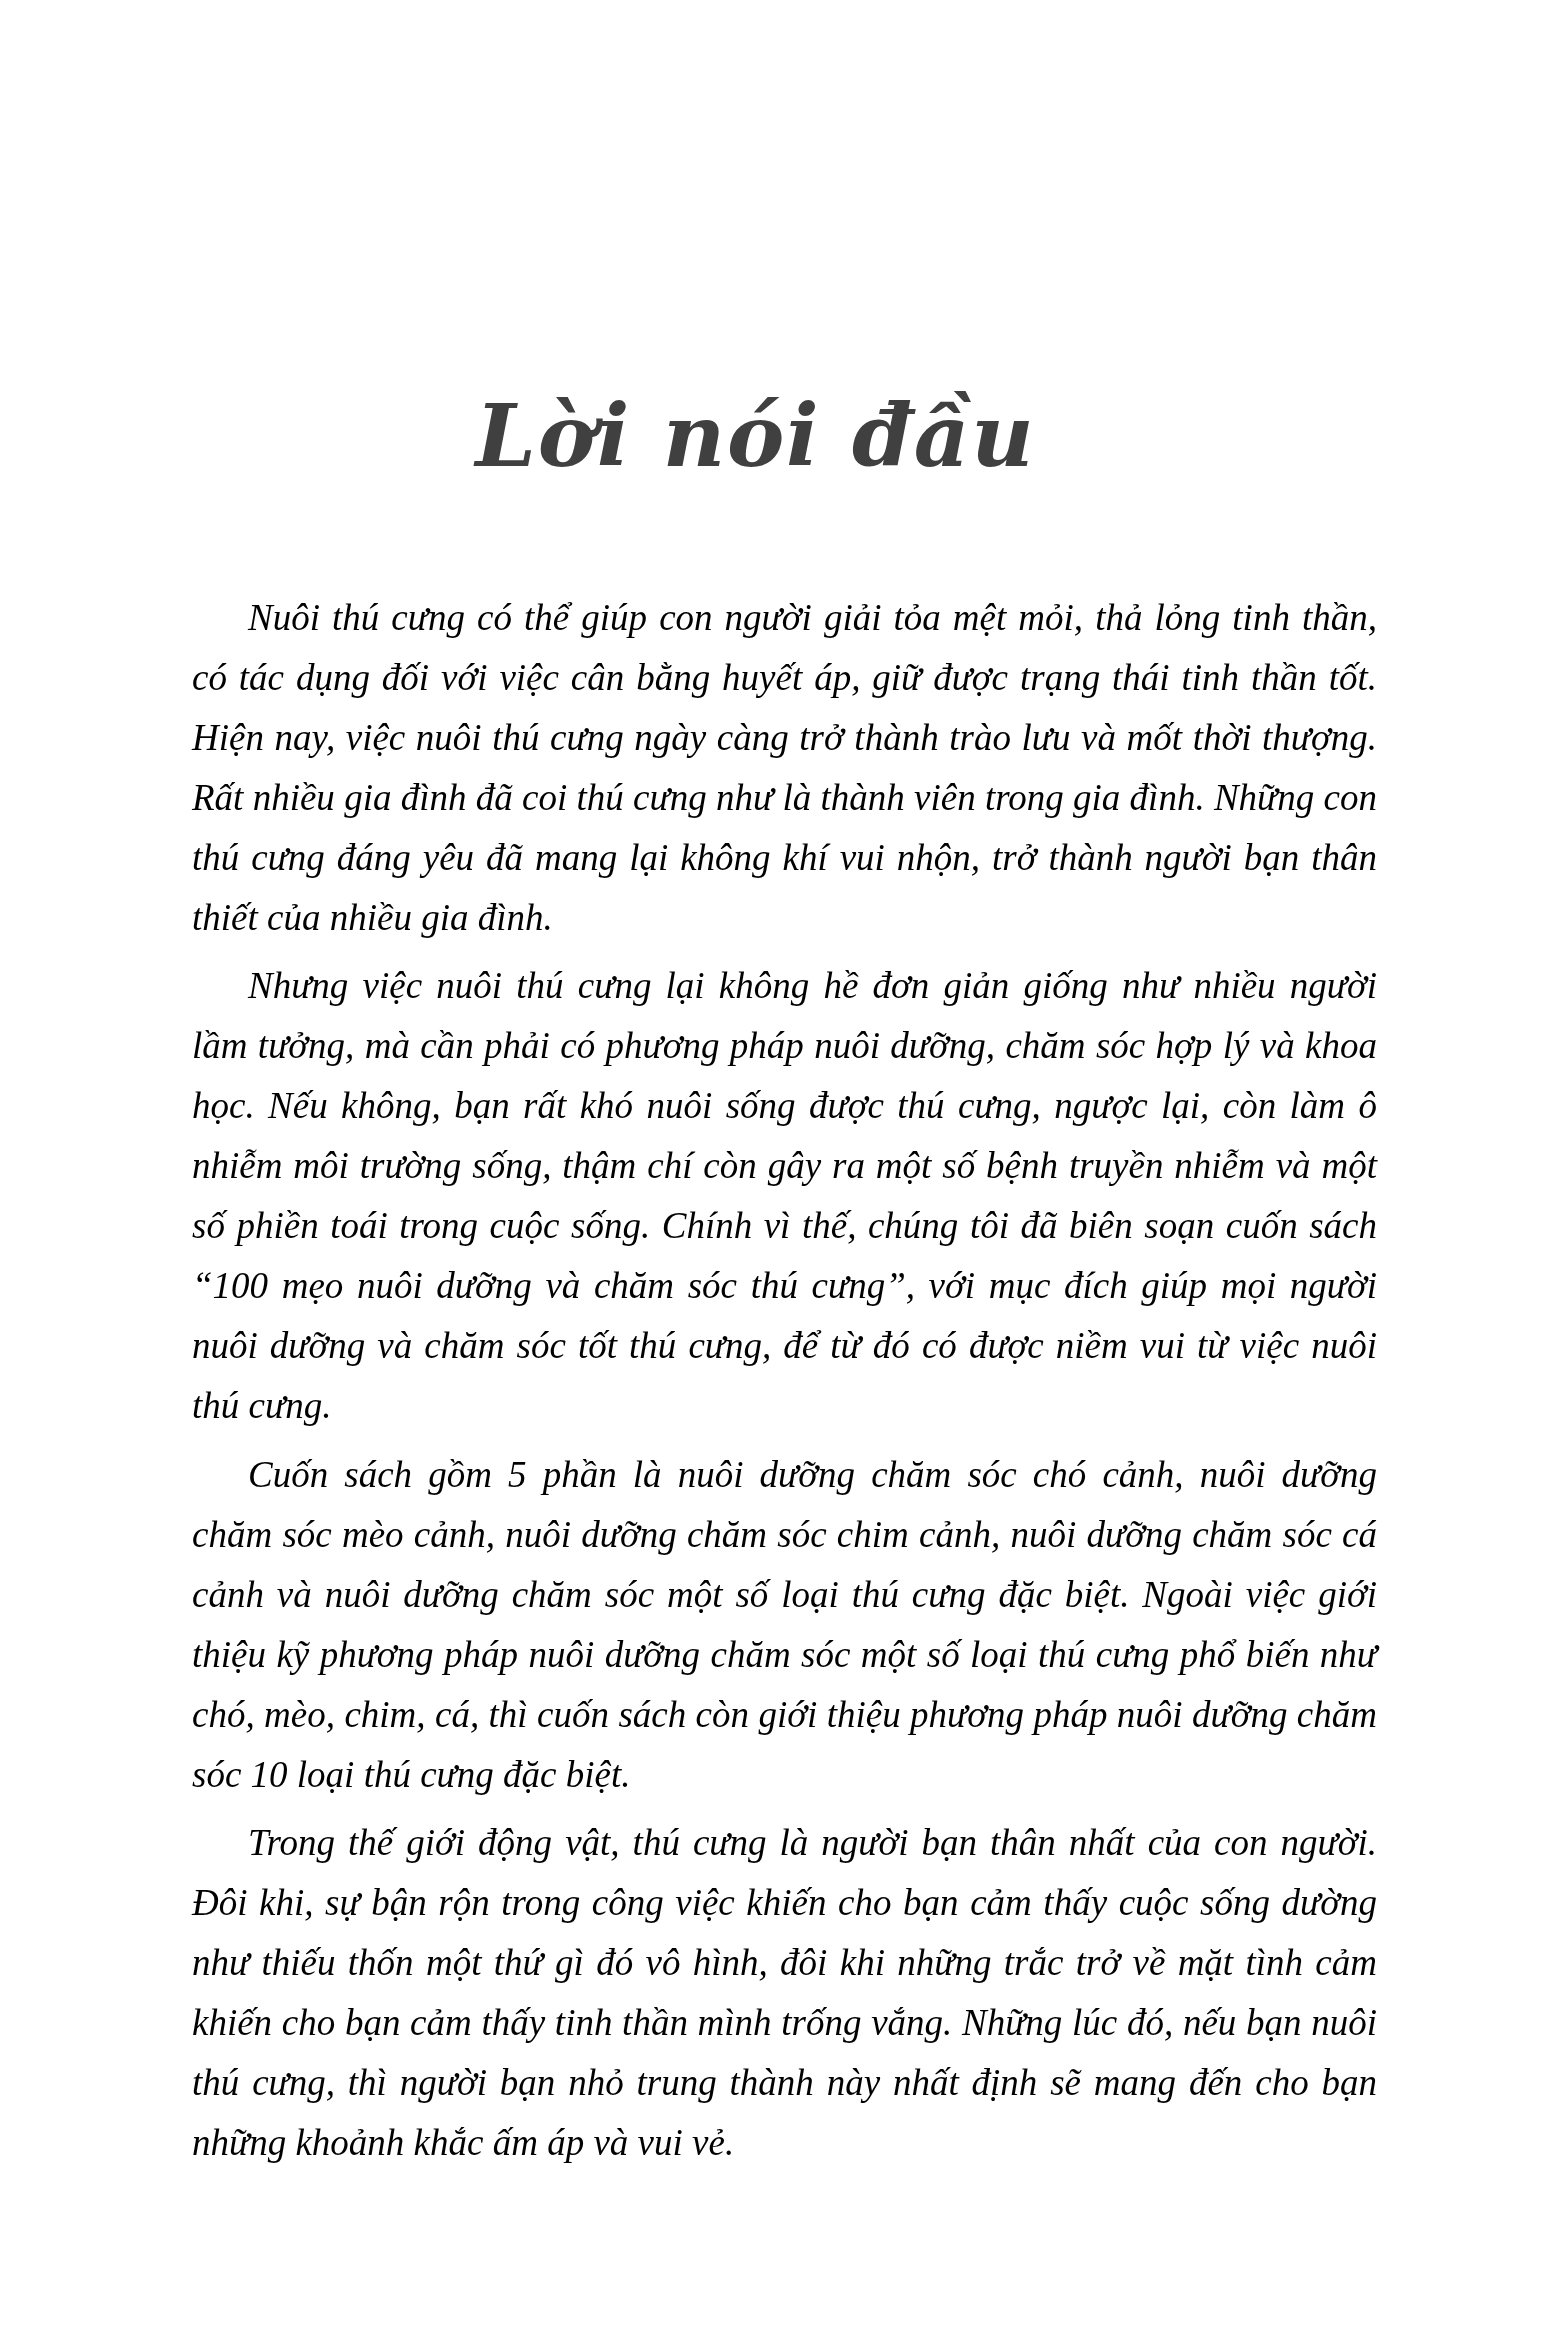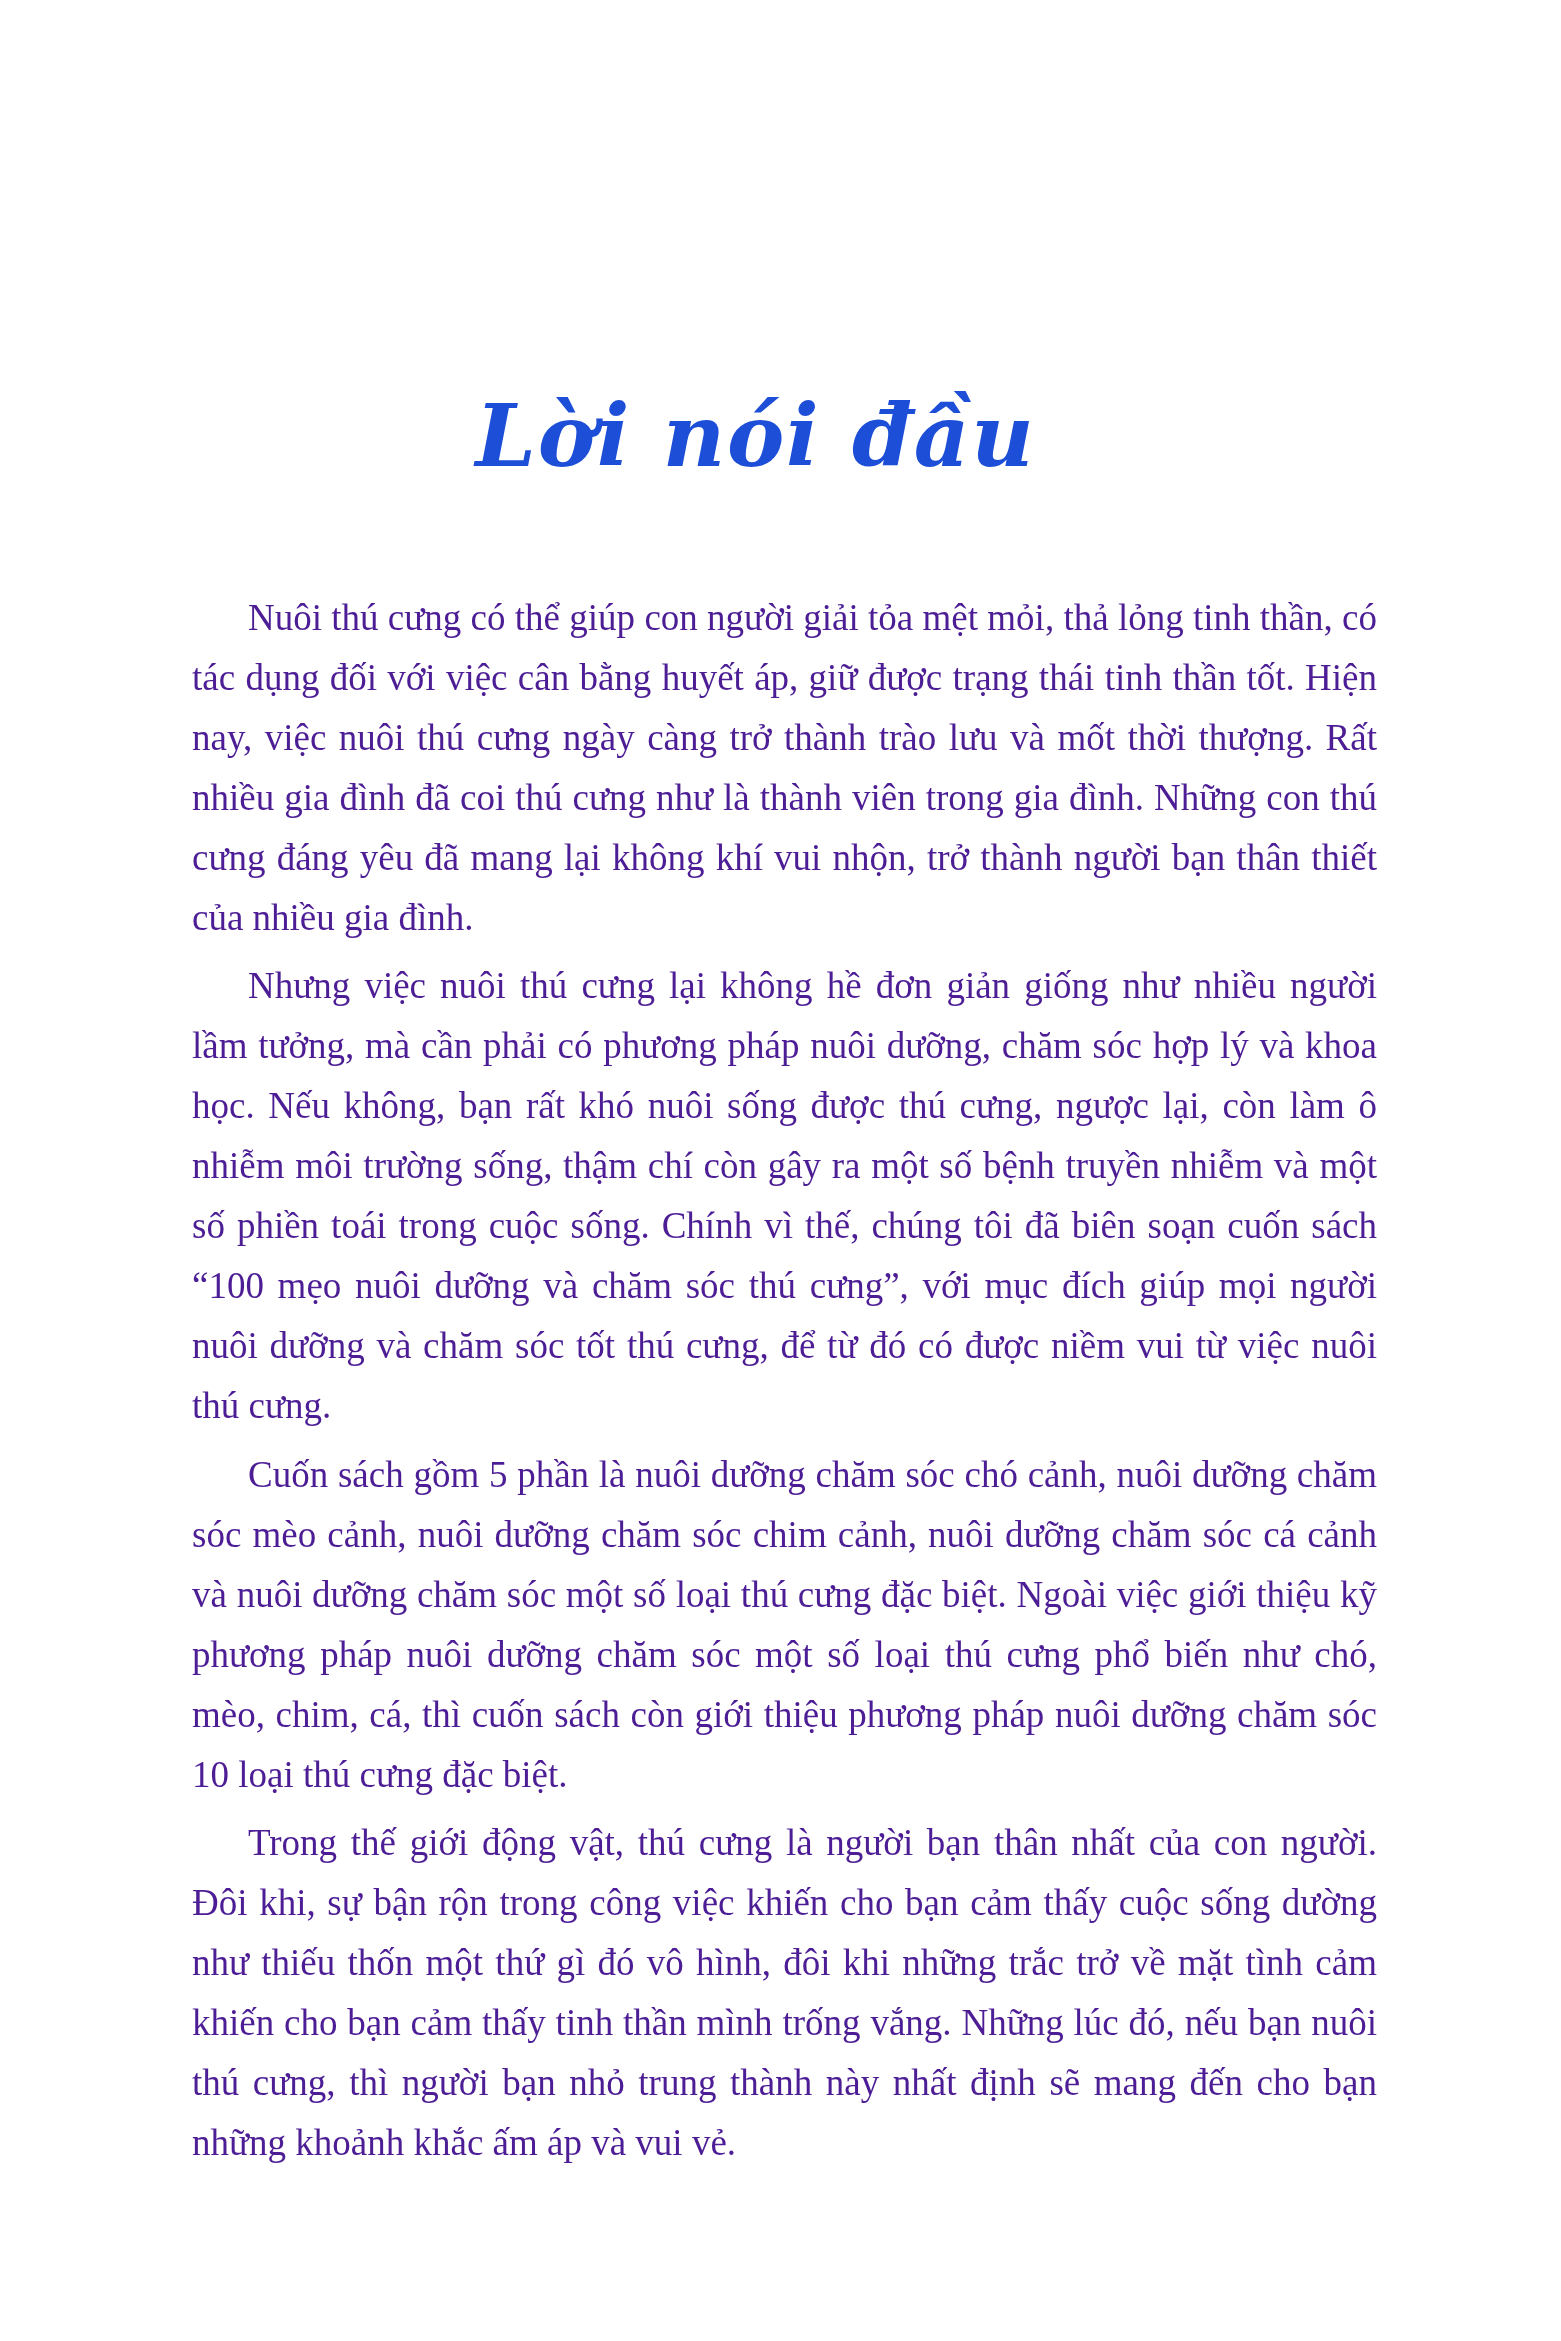--- a/index.html
+++ b/index.html
@@ -23,31 +23,32 @@
     left: 0;
     right: 50px;
     margin: 0;
     text-align: center;
     font-family: "DejaVu Serif", serif;
     font-style: italic;
     font-weight: 700;
     font-size: 86px;
     line-height: 1.4;
     letter-spacing: 1.7px;
-    color: #1d4ed8;
+    color: #404040;
   }
   .body-text {
     position: absolute;
     top: 588px;
     left: 192px;
     width: 1185px;
     font-size: 37px;
     line-height: 60px;
     text-align: justify;
-    color: #4c1d95;
+    color: #000000;
+    font-style: italic;
   }
   .body-text p {
     margin: 0 0 8.3px 0;
     text-indent: 56px;
   }
 </style>
 </head>
 <body>
 
 <div class="page">

